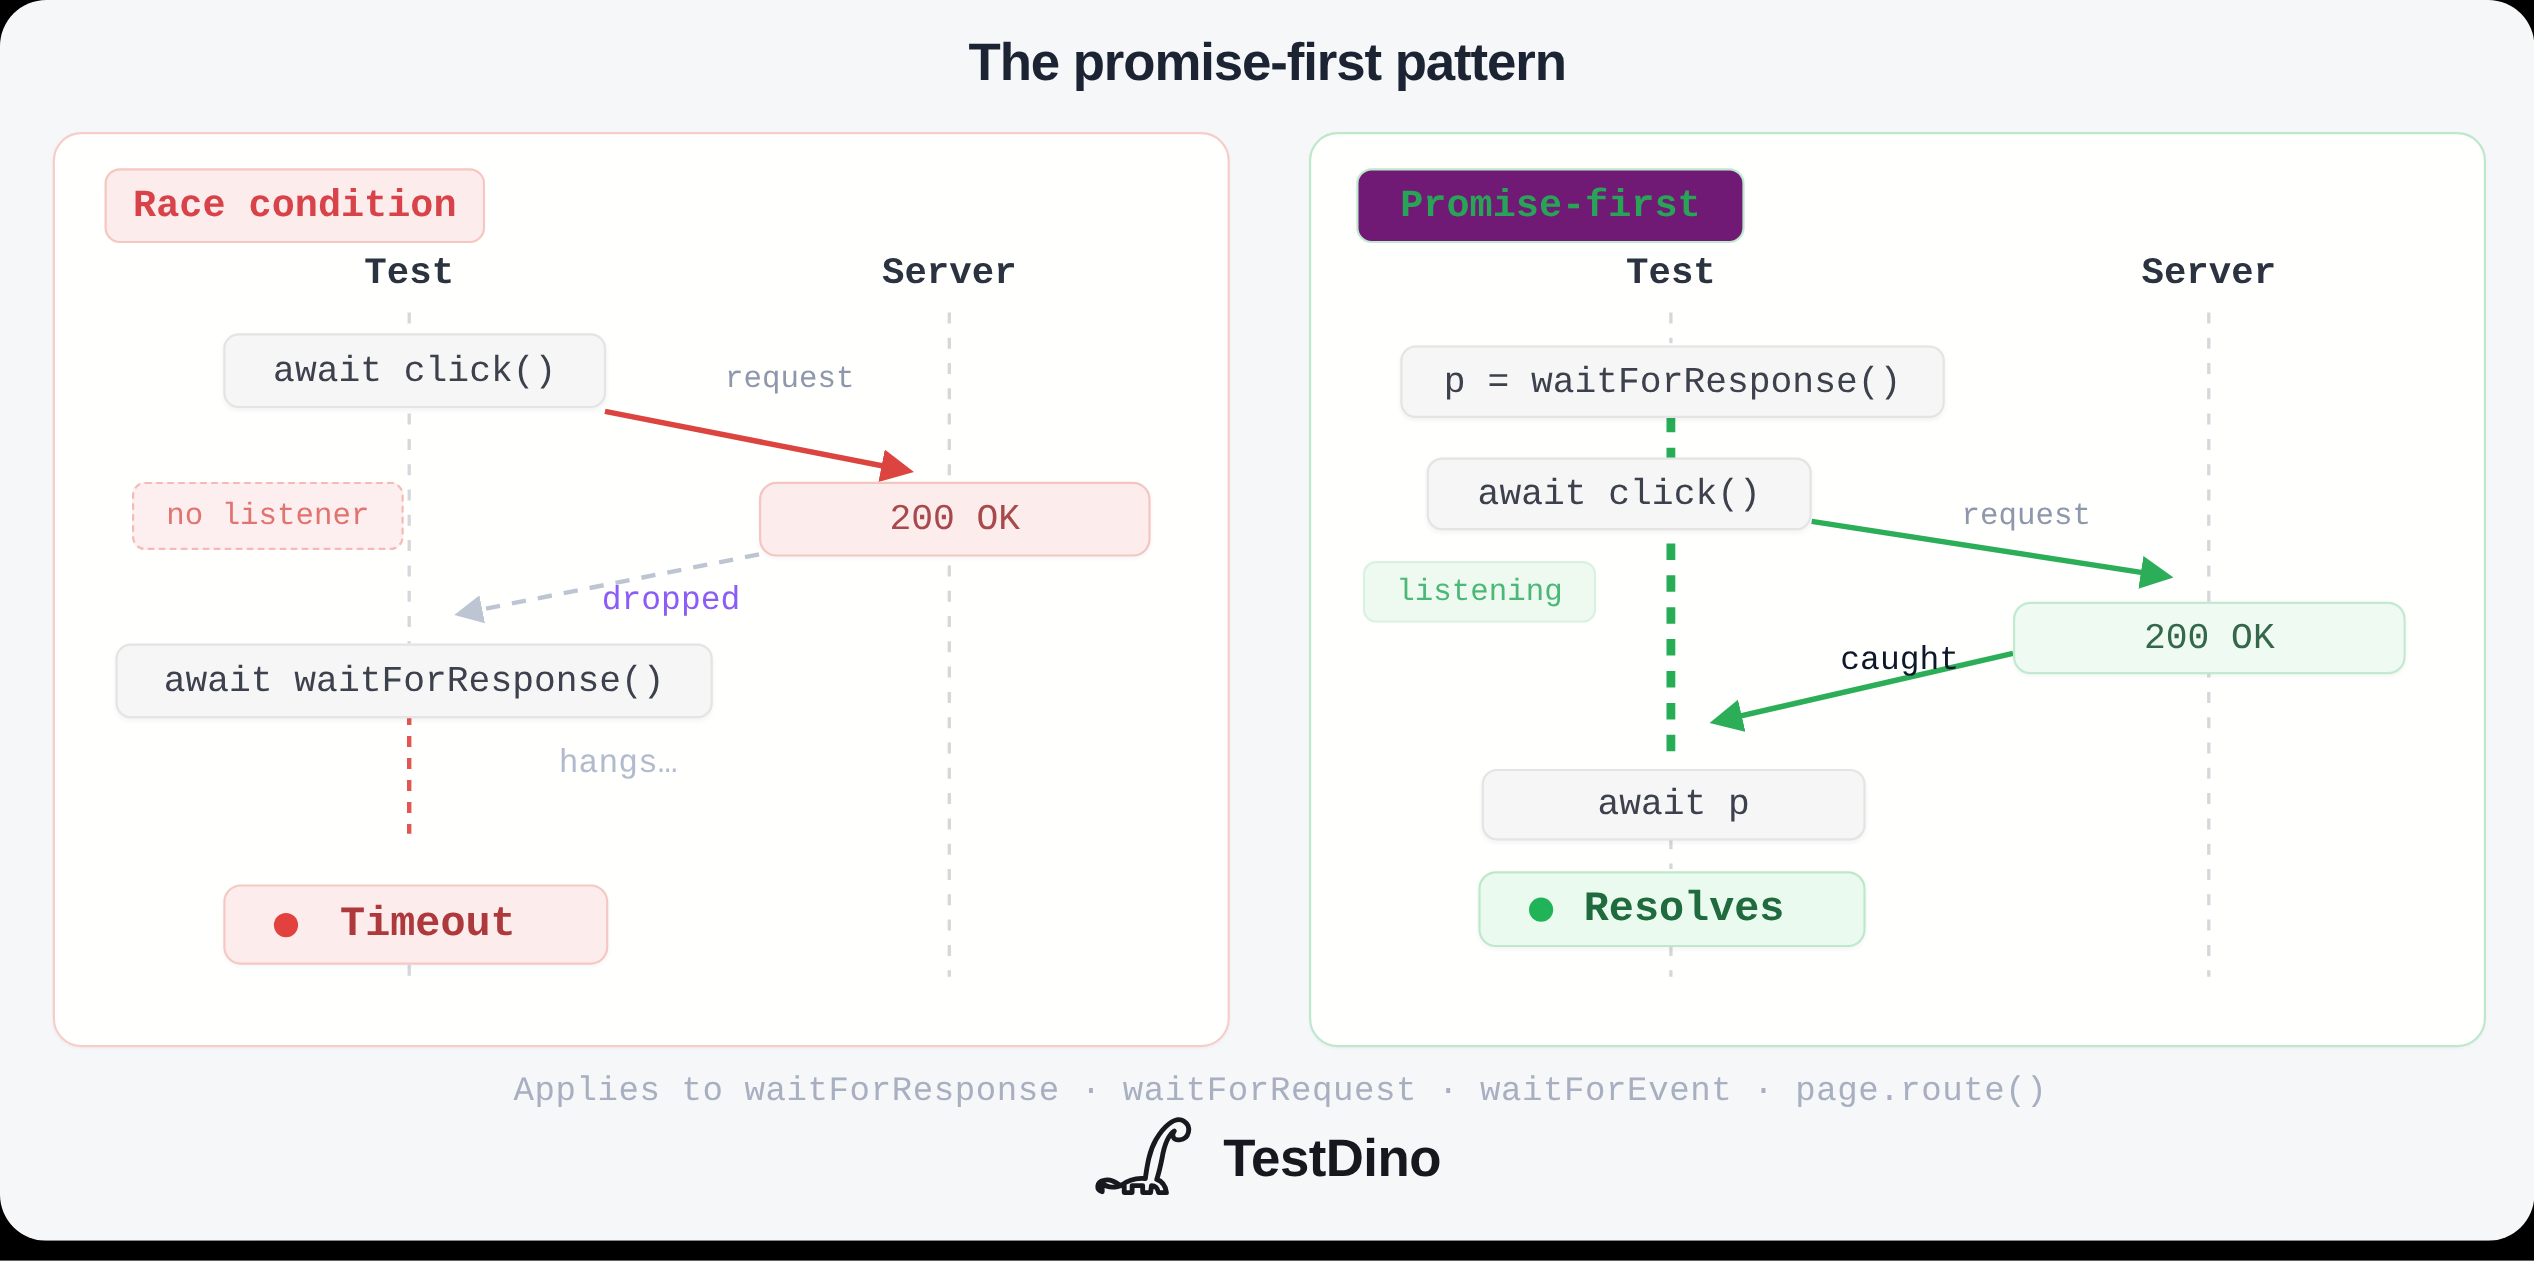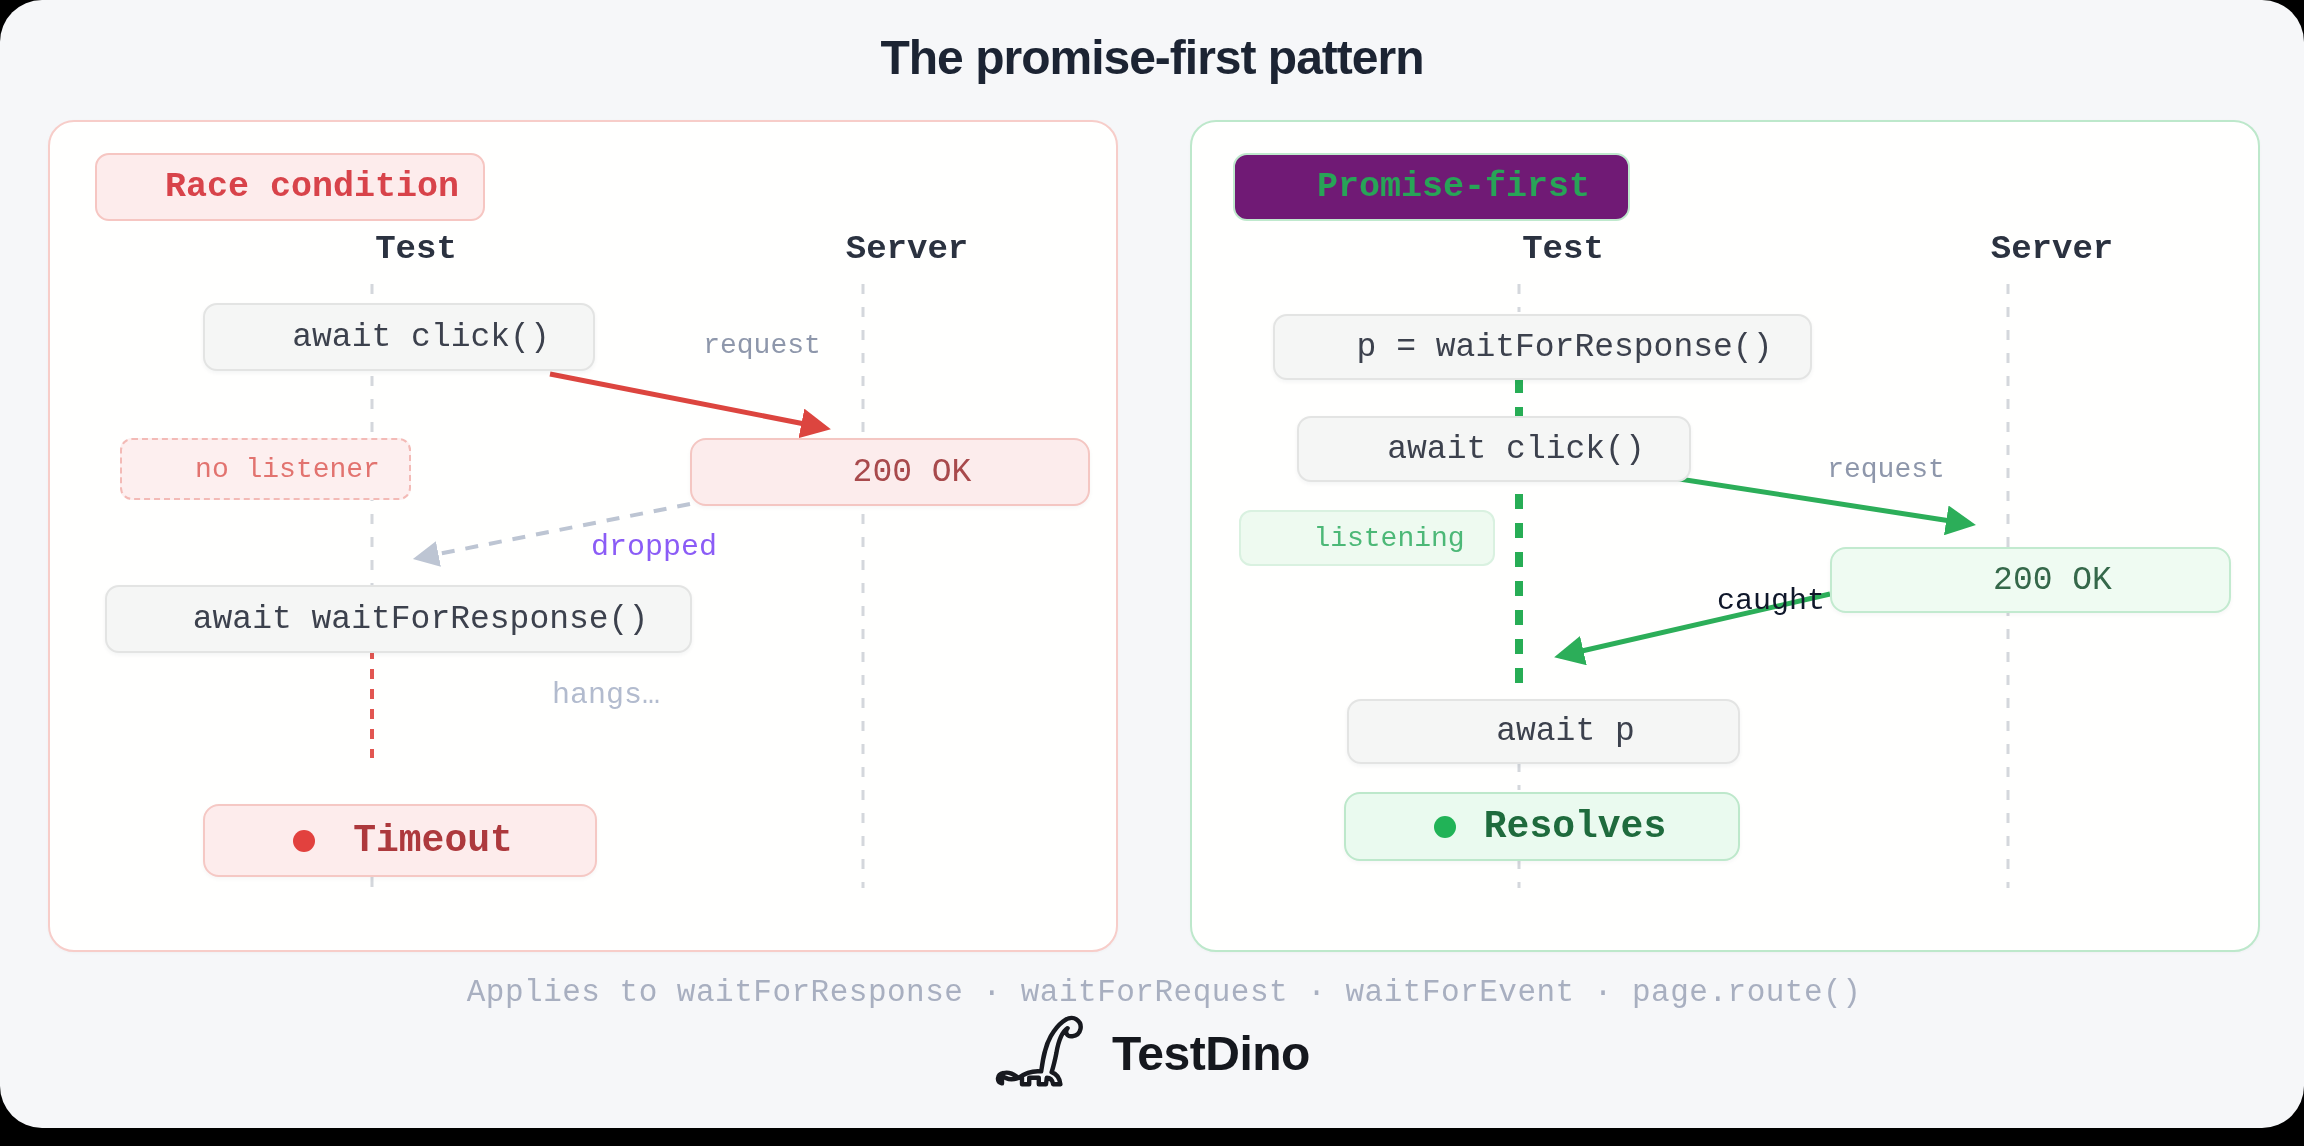--- a/index.html
+++ b/index.html
@@ -13,21 +13,21 @@
     position:absolute;left:0;top:30px;width:100%;text-align:center;
     font-size:48px;font-weight:800;color:#1c2433;letter-spacing:-1px;
   }
   .panel{
     position:absolute;top:120px;width:1066px;height:828px;background:#fffffe;
     border-radius:26px;box-shadow:0 1px 3px rgba(20,30,50,.03);
   }
   .panel.race{left:48px;border:2px solid #f7cdc9;}
   .panel.promise{left:1190px;border:2px solid #bde8cb;}
   .panel svg.wires{position:absolute;left:0;top:0;z-index:1;pointer-events:none;}
-  .abs{position:absolute;padding-left:44px;}
+  .abs{position:absolute;}
   .actor{
     z-index:2;width:200px;text-align:center;font-weight:700;font-size:34px;color:#2b3240;
   }
   .tagbadge{
     z-index:2;display:flex;align-items:center;justify-content:center;
     border-radius:14px;font-weight:700;font-size:35px;
   }
   .tag-red{background:#fdecec;border:2px solid #f6c6c2;color:#d8434a;}
   .tag-green{background:#701a75;border:2px solid #bfe9cd;color:#28a457;}
   .codebox{

